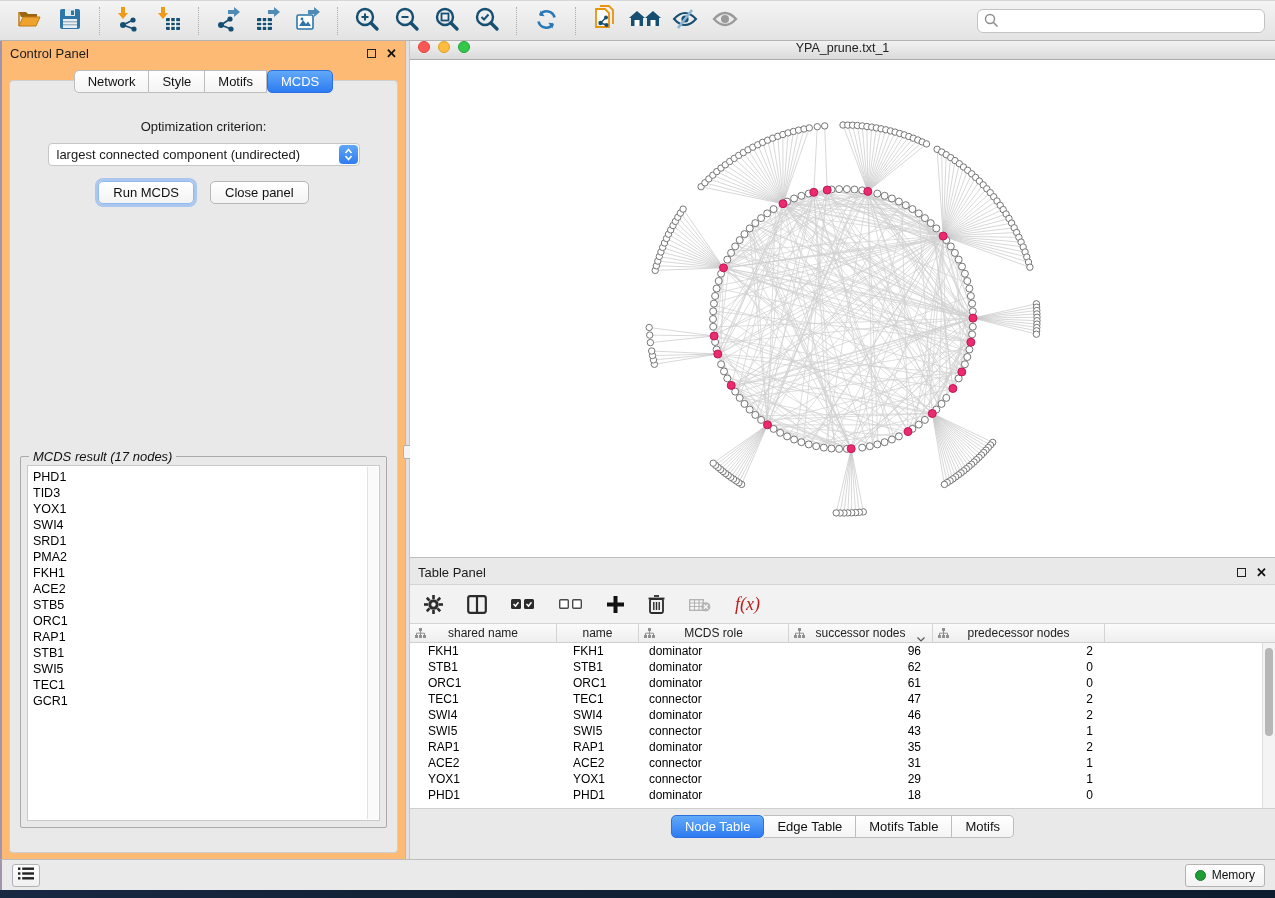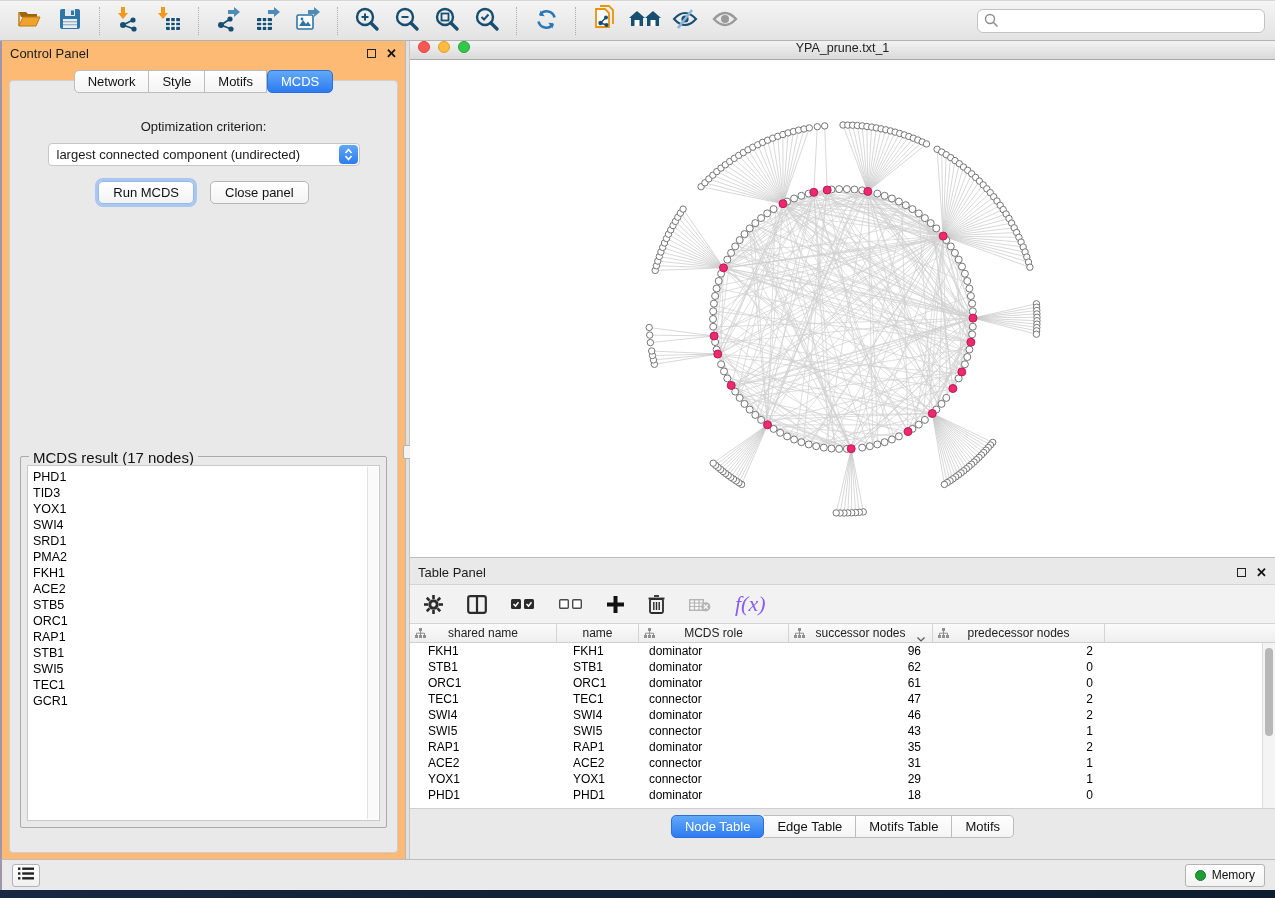--- a/index.html
+++ b/index.html
@@ -52,21 +52,21 @@
   .dd-step { width:19px; height:19px; margin-right:1px; border-radius:4px;
              background:linear-gradient(#5ea7f9,#2f7cf0); display:flex; flex-direction:column;
              align-items:center; justify-content:center; gap:1px; }
   .btn-row { display:flex; justify-content:center; gap:16px; margin-top:15px; }
   .btn { background:linear-gradient(#ffffff,#f3f3f3); border:1px solid #b7b7b7; border-radius:5px;
          font-size:13px; padding:3px 14px; color:#111; }
   .btn.focused { border-color:#8fb9ef; box-shadow:0 0 0 3px rgba(110,165,245,.5);text-align:right; }
   .result-group { margin:auto 10px 14px 10px; height:372px; border:1px solid #aaa; border-radius:2px;
                   position:relative; padding:8px 6px 6px 6px; flex:0 0 auto; }
   .result-legend { position:absolute; top:-8px; left:8px; background:#e9e9e9; padding:0 4px;
-                   font-size:15px; color:#111; }
+                   font-size:13px; color:#111;font-style:italic; }
   .result-list { width:100%; height:100%; background:#fff; border:1px solid #c9c9c9;
                  position:relative; overflow:hidden; padding:3px 14px 0 5px; }
   .result-list .li { height:16px; line-height:16px; font-size:12.5px; color:#000; }
   .list-scroll { position:absolute; right:1px; top:1px; bottom:1px; width:11px;
                  background:#fafafa; border-left:1px solid #e2e2e2; }
 
   
   .vsplit { width:5px; flex:0 0 auto; background:#e0e0e0; border-left:1px solid #b9b9b9;
             border-right:1px solid #c6c6c6; position:relative; }
   .vsplit .grab { position:absolute; top:404px; left:-3px; width:9px; height:14px;
@@ -88,21 +88,21 @@
                color:#222; font-weight:500; }
   .net-canvas { flex:1; background:#fff; position:relative; overflow:hidden; }
   .net-canvas svg { display:block; }
 
   
   .tpanel { flex:1 1 auto; background:#e9e9e9; display:flex; flex-direction:column; min-height:0; }
   .tpanel .panel-head { margin-top:2px; }
   .ttoolbar { height:40px; background:#f2f2f2; border:1px solid #d5d5d5; border-left:none; border-right:none;
               display:flex; align-items:center; padding:0 14px; gap:24px; flex:0 0 auto; }
   .ttoolbar .tico { display:flex; align-items:center; justify-content:center; }
-  .fx { font-family:"Liberation Serif",serif; font-style:italic; font-size:22px; color:#8b5cf6; }
+  .fx { font-family:"Liberation Serif",serif; font-style:italic; font-size:18px; color:#b91c1c; }
   .tablewrap { height:185px; flex:0 0 auto; background:#fff; border-bottom:1px solid #cfcfcf;
                position:relative; overflow:hidden; }
   .thead { display:flex; height:19px; background:linear-gradient(#fbfbfb,#eeeeee);
            border-bottom:1px solid #cfcfcf; }
   .th { position:relative; display:flex; align-items:center; justify-content:center;
         border-right:1px solid #d4d4d4; font-size:12px; color:#222; flex:0 0 auto; }
   .th .tree { position:absolute; left:5px; top:4px; }
   .th .chev { position:absolute; right:7px; top:7px; }
   .tbody { position:absolute; left:0; right:13px; top:19px; bottom:0; overflow:hidden; }
   .tr { display:flex; height:16px; }

